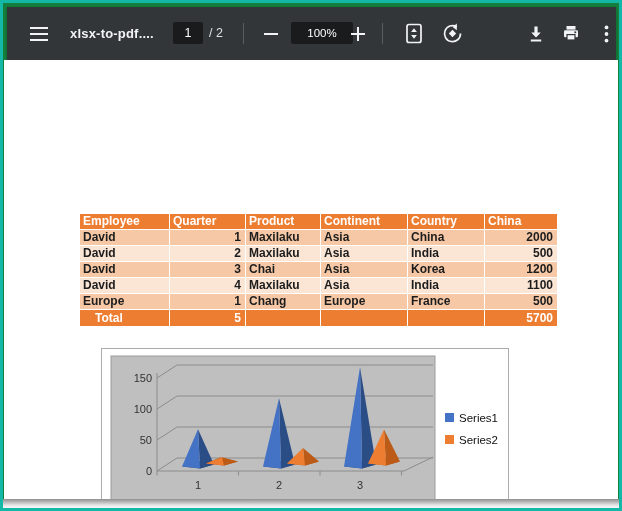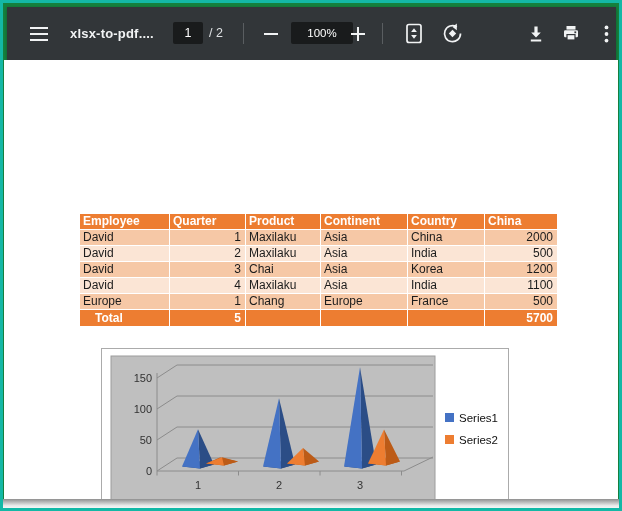--- a/index.html
+++ b/index.html
@@ -25,21 +25,21 @@
 
   
   .page { position:absolute; left:1px; right:1px; top:57px; height:439px; background:#fff; }
   .page-shadow { position:absolute; left:0; right:0; top:496px; height:10px;
                  background:linear-gradient(#8f8f8f, #e9e9e9 65%, #fbfbfb); }
 
   
   .sheet-table { position:absolute; left:75px; top:153px; border-collapse:collapse;
                  table-layout:fixed; width:478px; font-size:12px; color:#1c1c1c; }
   .sheet-table th, .sheet-table td { border:1px solid #fff; padding:0 3px; height:16px;
-                 line-height:15px; overflow:hidden; white-space:nowrap; font-weight:normal;
+                 line-height:15px; overflow:hidden; white-space:nowrap; font-weight:bold;
                  text-align:left; }
   .sheet-table thead th { background:#ED7D31; color:#fff; font-weight:bold; }
   .sheet-table tr.band-dark td { background:#F6C8A6; }
   .sheet-table tr.band-light td { background:#FBE5D5; }
   .sheet-table tr.total-row td { background:#ED7D31; color:#fff; font-weight:bold; height:17px;padding-left:15px; }
   .sheet-table td.num { text-align:right; padding-right:4px; }
 
   
   .chart-frame { position:absolute; left:97px; top:288px; width:408px; height:163px;
                  background:#fff; border:1px solid #ABABAB; }

